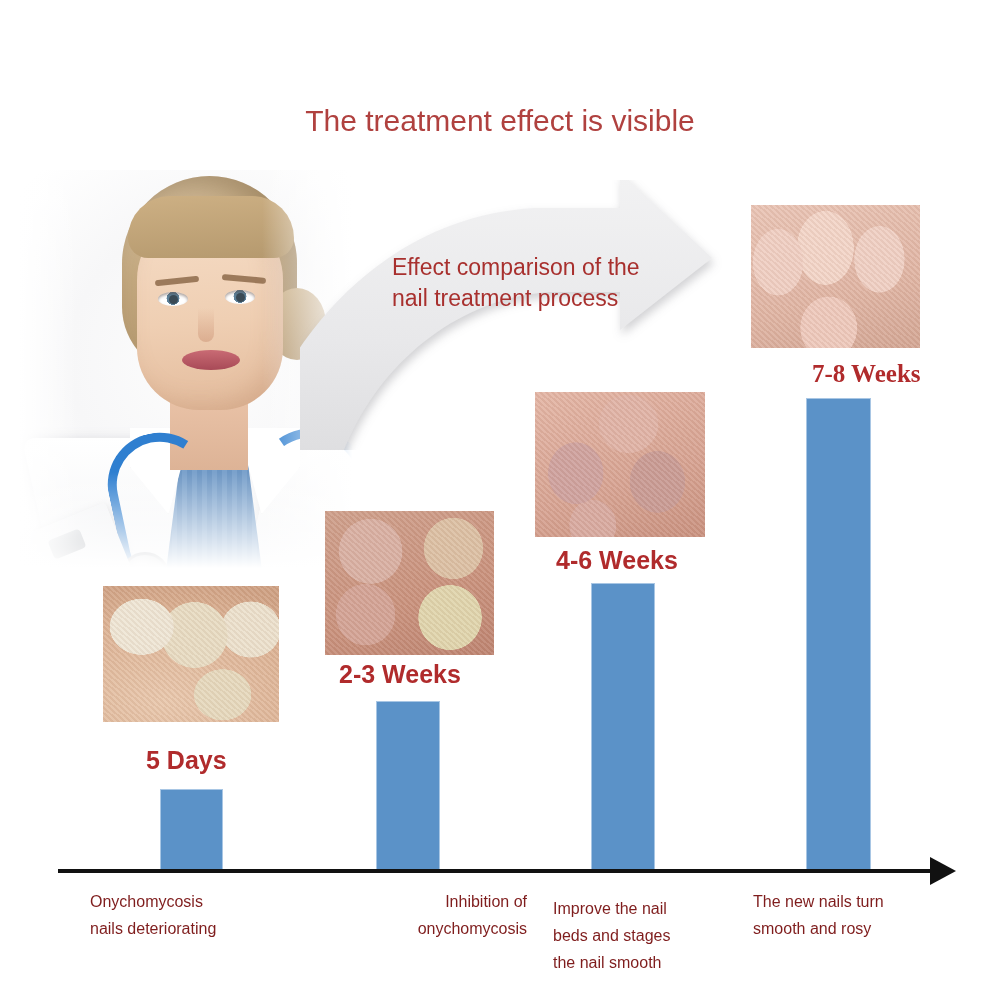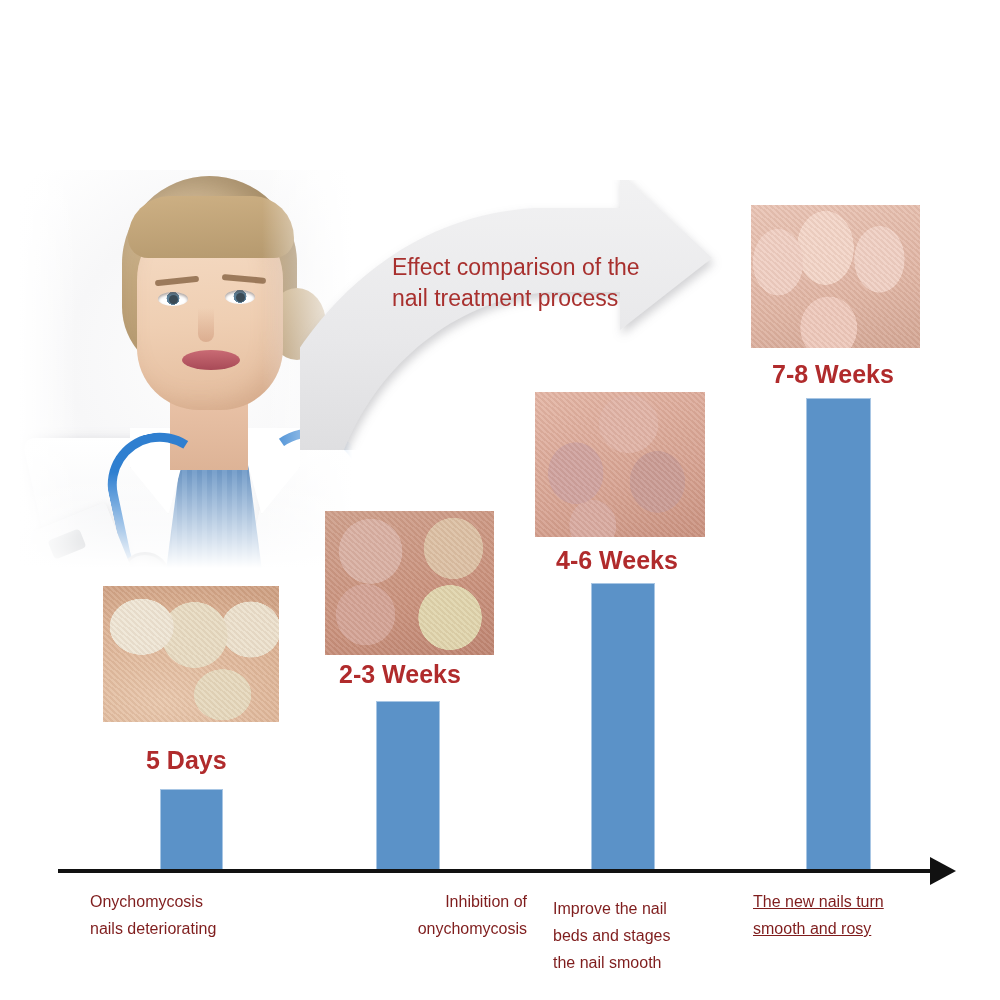--- a/index.html
+++ b/index.html
@@ -142,20 +142,21 @@
   .photo .grain{position:absolute;inset:0;
      background:repeating-linear-gradient(42deg,rgba(255,255,255,.09) 0 2px,rgba(120,80,60,.07) 2px 4px);}
 
   .axis-caption{position:absolute;font-size:16px;line-height:27px;color:#7f1d1d;}
 </style>
 </head>
 <body>
 
 <div id="stage">
 
+  <div class="subtitle">The treatment effect is visible</div>
 
   <div class="doctor">
     <div class="doc-bg"></div>
     <div class="coat-l"></div>
     <div class="coat-r"></div>
     <div class="shirt"></div>
     <div class="collar-l"></div>
     <div class="collar-r"></div>
     <div class="doc-neck"></div>
     <div class="doc-hair"></div>
@@ -222,21 +223,21 @@
     <div class="grain"></div>
   </div>
   <div class="photo" style="left:751px;top:205px;width:169px;height:143px;">
     <div class="inner p-healthy"></div>
     <div class="grain"></div>
   </div>
 
   <div class="stage-label" style="left:146px;top:746px;">5 Days</div>
   <div class="stage-label" style="left:339px;top:660px;">2-3 Weeks</div>
   <div class="stage-label" style="left:556px;top:546px;">4-6 Weeks</div>
-  <div class="stage-label" style="left:772px;top:360px;">7-8 Weeks</div>
+  <div class="stage-label" style="left:812px;top:360px;font-family:Liberation Serif, serif;">7-8 Weeks</div>
 
   <div class="bar" style="left:160px;top:789px;width:63px;height:81px;"></div>
   <div class="bar" style="left:376px;top:701px;width:64px;height:169px;"></div>
   <div class="bar" style="left:591px;top:583px;width:64px;height:287px;"></div>
   <div class="bar" style="left:806px;top:398px;width:65px;height:472px;"></div>
 
   <div class="axis-line"></div>
   <div class="axis-head"></div>
 
   <div class="axis-caption" style="left:90px;top:888px;width:200px;">
@@ -245,18 +246,18 @@
   </div>
   <div class="axis-caption" style="left:327px;top:888px;width:200px;text-align:right;">
     <span>Inhibition of</span><br>
     <span>onychomycosis</span>
   </div>
   <div class="axis-caption" style="left:553px;top:888px;width:200px;margin-top:7px;">
     <span>Improve the nail</span><br>
     <span>beds and stages</span><br>
     <span>the nail smooth</span>
   </div>
-  <div class="axis-caption" style="left:753px;top:888px;width:210px;text-decoration:underline;">
+  <div class="axis-caption" style="left:753px;top:888px;width:210px;">
     <span>The new nails turn</span><br>
     <span>smooth and rosy</span>
   </div>
 
 </div>
 
 </body></html>

